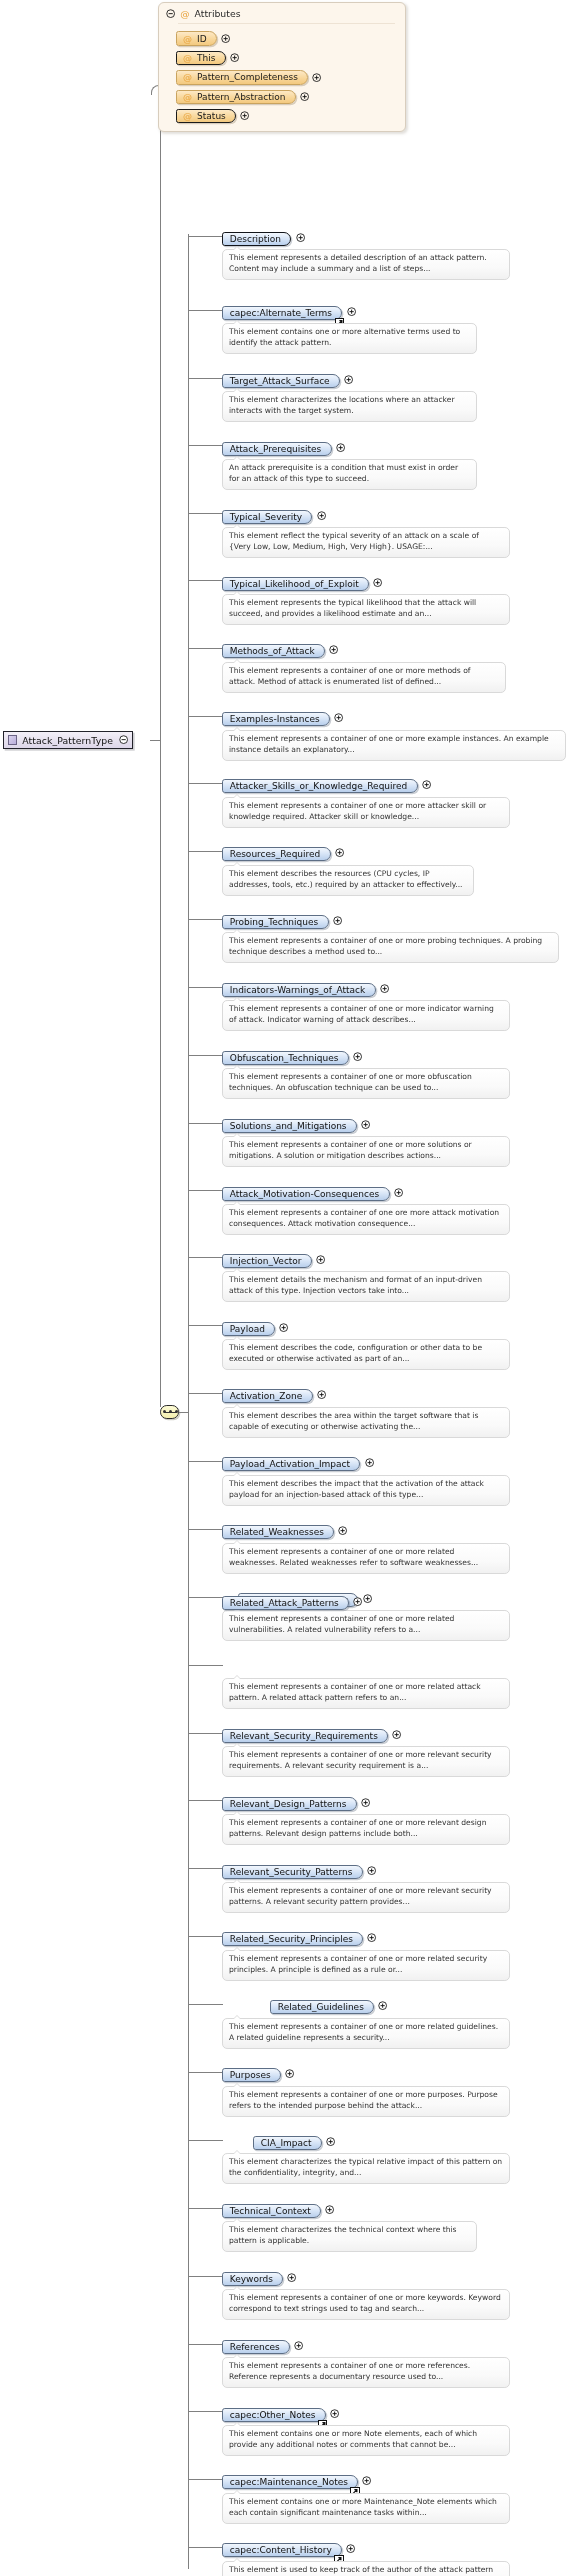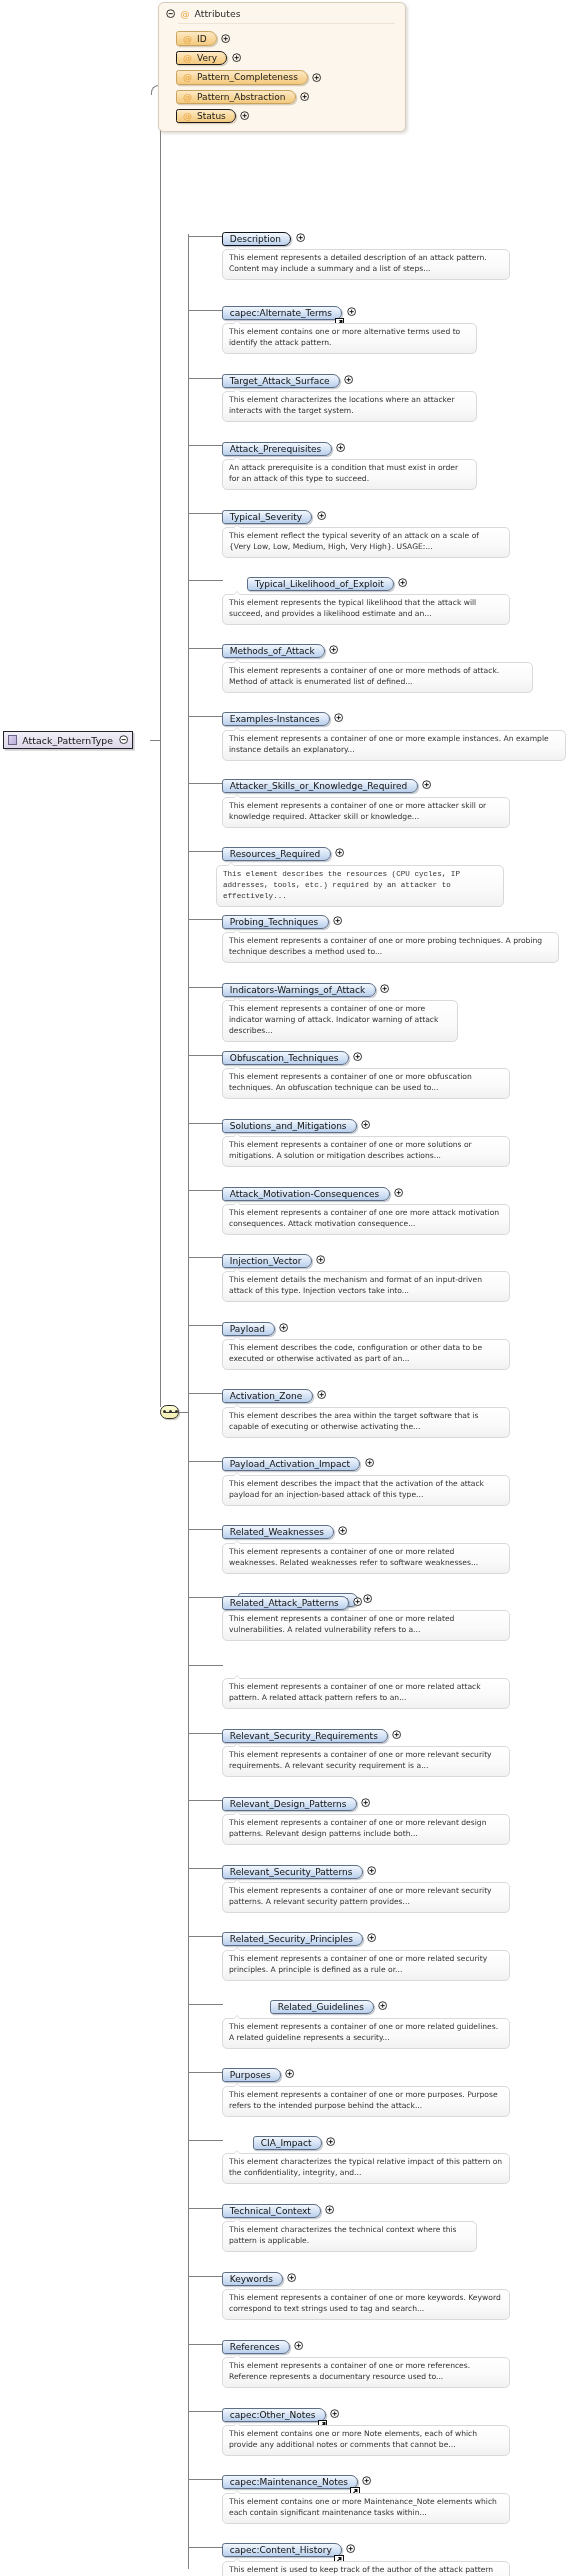--- a/index.html
+++ b/index.html
@@ -263,21 +263,21 @@
           <circle cx="5.5" cy="5.5" r="4.6" fill="#fdf6ec" stroke="#111" stroke-width="1"></circle>
           <line x1="3" y1="5.5" x2="8" y2="5.5" stroke="#111" stroke-width="1.1"></line>
           <line x1="5.5" y1="3" x2="5.5" y2="8" stroke="#111" stroke-width="1.1"></line>
         </svg>
       </span>
     </div>
 
     <div class="attr-row">
       <span class="attr-pill required">
         <span class="at">@</span>
-        <span>Very</span>
+        <span>This</span>
       </span>
       <span>
         <svg width="9.3" height="9.3" viewBox="0 0 11 11" style="display:block">
           <circle cx="5.5" cy="5.5" r="4.6" fill="#fdf6ec" stroke="#111" stroke-width="1"></circle>
           <line x1="3" y1="5.5" x2="8" y2="5.5" stroke="#111" stroke-width="1.1"></line>
           <line x1="5.5" y1="3" x2="5.5" y2="8" stroke="#111" stroke-width="1.1"></line>
         </svg>
       </span>
     </div>
 
@@ -370,37 +370,37 @@
       <div class="hline" style="left: 188px; top: 513px; width: 35px;"></div>
       <div class="el-row" style="top: 507px;"><span class="el-pill">
           <span>Typical_Severity</span>
         </span><span class="plus-icon"><svg width="9.3" height="9.3" viewBox="0 0 11 11" style="display:block">
       <circle cx="5.5" cy="5.5" r="4.6" fill="#fff" stroke="#111" stroke-width="1"></circle>
       <line x1="3" y1="5.5" x2="8" y2="5.5" stroke="#111" stroke-width="1.1"></line>
       <line x1="5.5" y1="3" x2="5.5" y2="8" stroke="#111" stroke-width="1.1"></line>
     </svg></span></div>
       <div class="desc-box" style="left: 222px; top: 527px; width: 288px;">This element reflect the typical severity of an attack on a scale of {Very Low, Low, Medium, High, Very High}. USAGE:...</div>
       <div class="hline" style="left: 188px; top: 580px; width: 35px;"></div>
-      <div class="el-row" style="top: 574px; margin-left: 25px;"><span class="el-pill">
+      <div class="el-row" style="top: 574px;"><span class="el-pill">
           <span>Typical_Likelihood_of_Exploit</span>
         </span><span class="plus-icon"><svg width="9.3" height="9.3" viewBox="0 0 11 11" style="display:block">
       <circle cx="5.5" cy="5.5" r="4.6" fill="#fff" stroke="#111" stroke-width="1"></circle>
       <line x1="3" y1="5.5" x2="8" y2="5.5" stroke="#111" stroke-width="1.1"></line>
       <line x1="5.5" y1="3" x2="5.5" y2="8" stroke="#111" stroke-width="1.1"></line>
     </svg></span></div>
       <div class="desc-box" style="left: 222px; top: 594px; width: 288px;">This element represents the typical likelihood that the attack will succeed, and provides a likelihood estimate and an...</div>
       <div class="hline" style="left: 188px; top: 648px; width: 35px;"></div>
       <div class="el-row" style="top: 641px;"><span class="el-pill">
           <span>Methods_of_Attack</span>
         </span><span class="plus-icon"><svg width="9.3" height="9.3" viewBox="0 0 11 11" style="display:block">
       <circle cx="5.5" cy="5.5" r="4.6" fill="#fff" stroke="#111" stroke-width="1"></circle>
       <line x1="3" y1="5.5" x2="8" y2="5.5" stroke="#111" stroke-width="1.1"></line>
       <line x1="5.5" y1="3" x2="5.5" y2="8" stroke="#111" stroke-width="1.1"></line>
     </svg></span></div>
-      <div class="desc-box" style="left: 222px; top: 662px; width: 311px;">This element represents a container of one or more methods of attack. Method of attack is enumerated list of defined...</div>
+      <div class="desc-box" style="left: 222px; top: 662px; width: 284px;">This element represents a container of one or more methods of attack. Method of attack is enumerated list of defined...</div>
       <div class="hline" style="left: 188px; top: 716px; width: 35px;"></div>
       <div class="el-row" style="top: 709px;"><span class="el-pill">
           <span>Examples-Instances</span>
         </span><span class="plus-icon"><svg width="9.3" height="9.3" viewBox="0 0 11 11" style="display:block">
       <circle cx="5.5" cy="5.5" r="4.6" fill="#fff" stroke="#111" stroke-width="1"></circle>
       <line x1="3" y1="5.5" x2="8" y2="5.5" stroke="#111" stroke-width="1.1"></line>
       <line x1="5.5" y1="3" x2="5.5" y2="8" stroke="#111" stroke-width="1.1"></line>
     </svg></span></div>
       <div class="desc-box" style="left: 222px; top: 730px; width: 344px;">This element represents a container of one or more example instances. An example instance details an explanatory...</div>
       <div class="hline" style="left: 188px; top: 783px; width: 35px;"></div>
@@ -413,39 +413,39 @@
     </svg></span></div>
       <div class="desc-box" style="left: 222px; top: 797px; width: 288px;">This element represents a container of one or more attacker skill or knowledge required. Attacker skill or knowledge...</div>
       <div class="hline" style="left: 188px; top: 851px; width: 35px;"></div>
       <div class="el-row" style="top: 844px;"><span class="el-pill">
           <span>Resources_Required</span>
         </span><span class="plus-icon"><svg width="9.3" height="9.3" viewBox="0 0 11 11" style="display:block">
       <circle cx="5.5" cy="5.5" r="4.6" fill="#fff" stroke="#111" stroke-width="1"></circle>
       <line x1="3" y1="5.5" x2="8" y2="5.5" stroke="#111" stroke-width="1.1"></line>
       <line x1="5.5" y1="3" x2="5.5" y2="8" stroke="#111" stroke-width="1.1"></line>
     </svg></span></div>
-      <div class="desc-box" style="left: 216px; top: 865px; width: 288px; font-family: Liberation Mono, monospace;">This element describes the resources (CPU cycles, IP addresses, tools, etc.) required by an attacker to effectively...</div>
+      <div class="desc-box" style="left: 222px; top: 865px; width: 252px;">This element describes the resources (CPU cycles, IP addresses, tools, etc.) required by an attacker to effectively...</div>
       <div class="hline" style="left: 188px; top: 919px; width: 35px;"></div>
       <div class="el-row" style="top: 912px;"><span class="el-pill">
           <span>Probing_Techniques</span>
         </span><span class="plus-icon"><svg width="9.3" height="9.3" viewBox="0 0 11 11" style="display:block">
       <circle cx="5.5" cy="5.5" r="4.6" fill="#fff" stroke="#111" stroke-width="1"></circle>
       <line x1="3" y1="5.5" x2="8" y2="5.5" stroke="#111" stroke-width="1.1"></line>
       <line x1="5.5" y1="3" x2="5.5" y2="8" stroke="#111" stroke-width="1.1"></line>
     </svg></span></div>
       <div class="desc-box" style="left: 222px; top: 932px; width: 337px;">This element represents a container of one or more probing techniques. A probing technique describes a method used to...</div>
       <div class="hline" style="left: 188px; top: 987px; width: 35px;"></div>
       <div class="el-row" style="top: 980px;"><span class="el-pill">
           <span>Indicators-Warnings_of_Attack</span>
         </span><span class="plus-icon"><svg width="9.3" height="9.3" viewBox="0 0 11 11" style="display:block">
       <circle cx="5.5" cy="5.5" r="4.6" fill="#fff" stroke="#111" stroke-width="1"></circle>
       <line x1="3" y1="5.5" x2="8" y2="5.5" stroke="#111" stroke-width="1.1"></line>
       <line x1="5.5" y1="3" x2="5.5" y2="8" stroke="#111" stroke-width="1.1"></line>
     </svg></span></div>
-      <div class="desc-box" style="left: 222px; top: 1000px; width: 236px;">This element represents a container of one or more indicator warning of attack. Indicator warning of attack describes...</div>
+      <div class="desc-box" style="left: 222px; top: 1000px; width: 288px;">This element represents a container of one or more indicator warning of attack. Indicator warning of attack describes...</div>
       <div class="hline" style="left: 188px; top: 1055px; width: 35px;"></div>
       <div class="el-row" style="top: 1048px;"><span class="el-pill">
           <span>Obfuscation_Techniques</span>
         </span><span class="plus-icon"><svg width="9.3" height="9.3" viewBox="0 0 11 11" style="display:block">
       <circle cx="5.5" cy="5.5" r="4.6" fill="#fff" stroke="#111" stroke-width="1"></circle>
       <line x1="3" y1="5.5" x2="8" y2="5.5" stroke="#111" stroke-width="1.1"></line>
       <line x1="5.5" y1="3" x2="5.5" y2="8" stroke="#111" stroke-width="1.1"></line>
     </svg></span></div>
       <div class="desc-box" style="left: 222px; top: 1068px; width: 288px;">This element represents a container of one or more obfuscation techniques. An obfuscation technique can be used to...</div>
       <div class="hline" style="left: 188px; top: 1123px; width: 35px;"></div>

